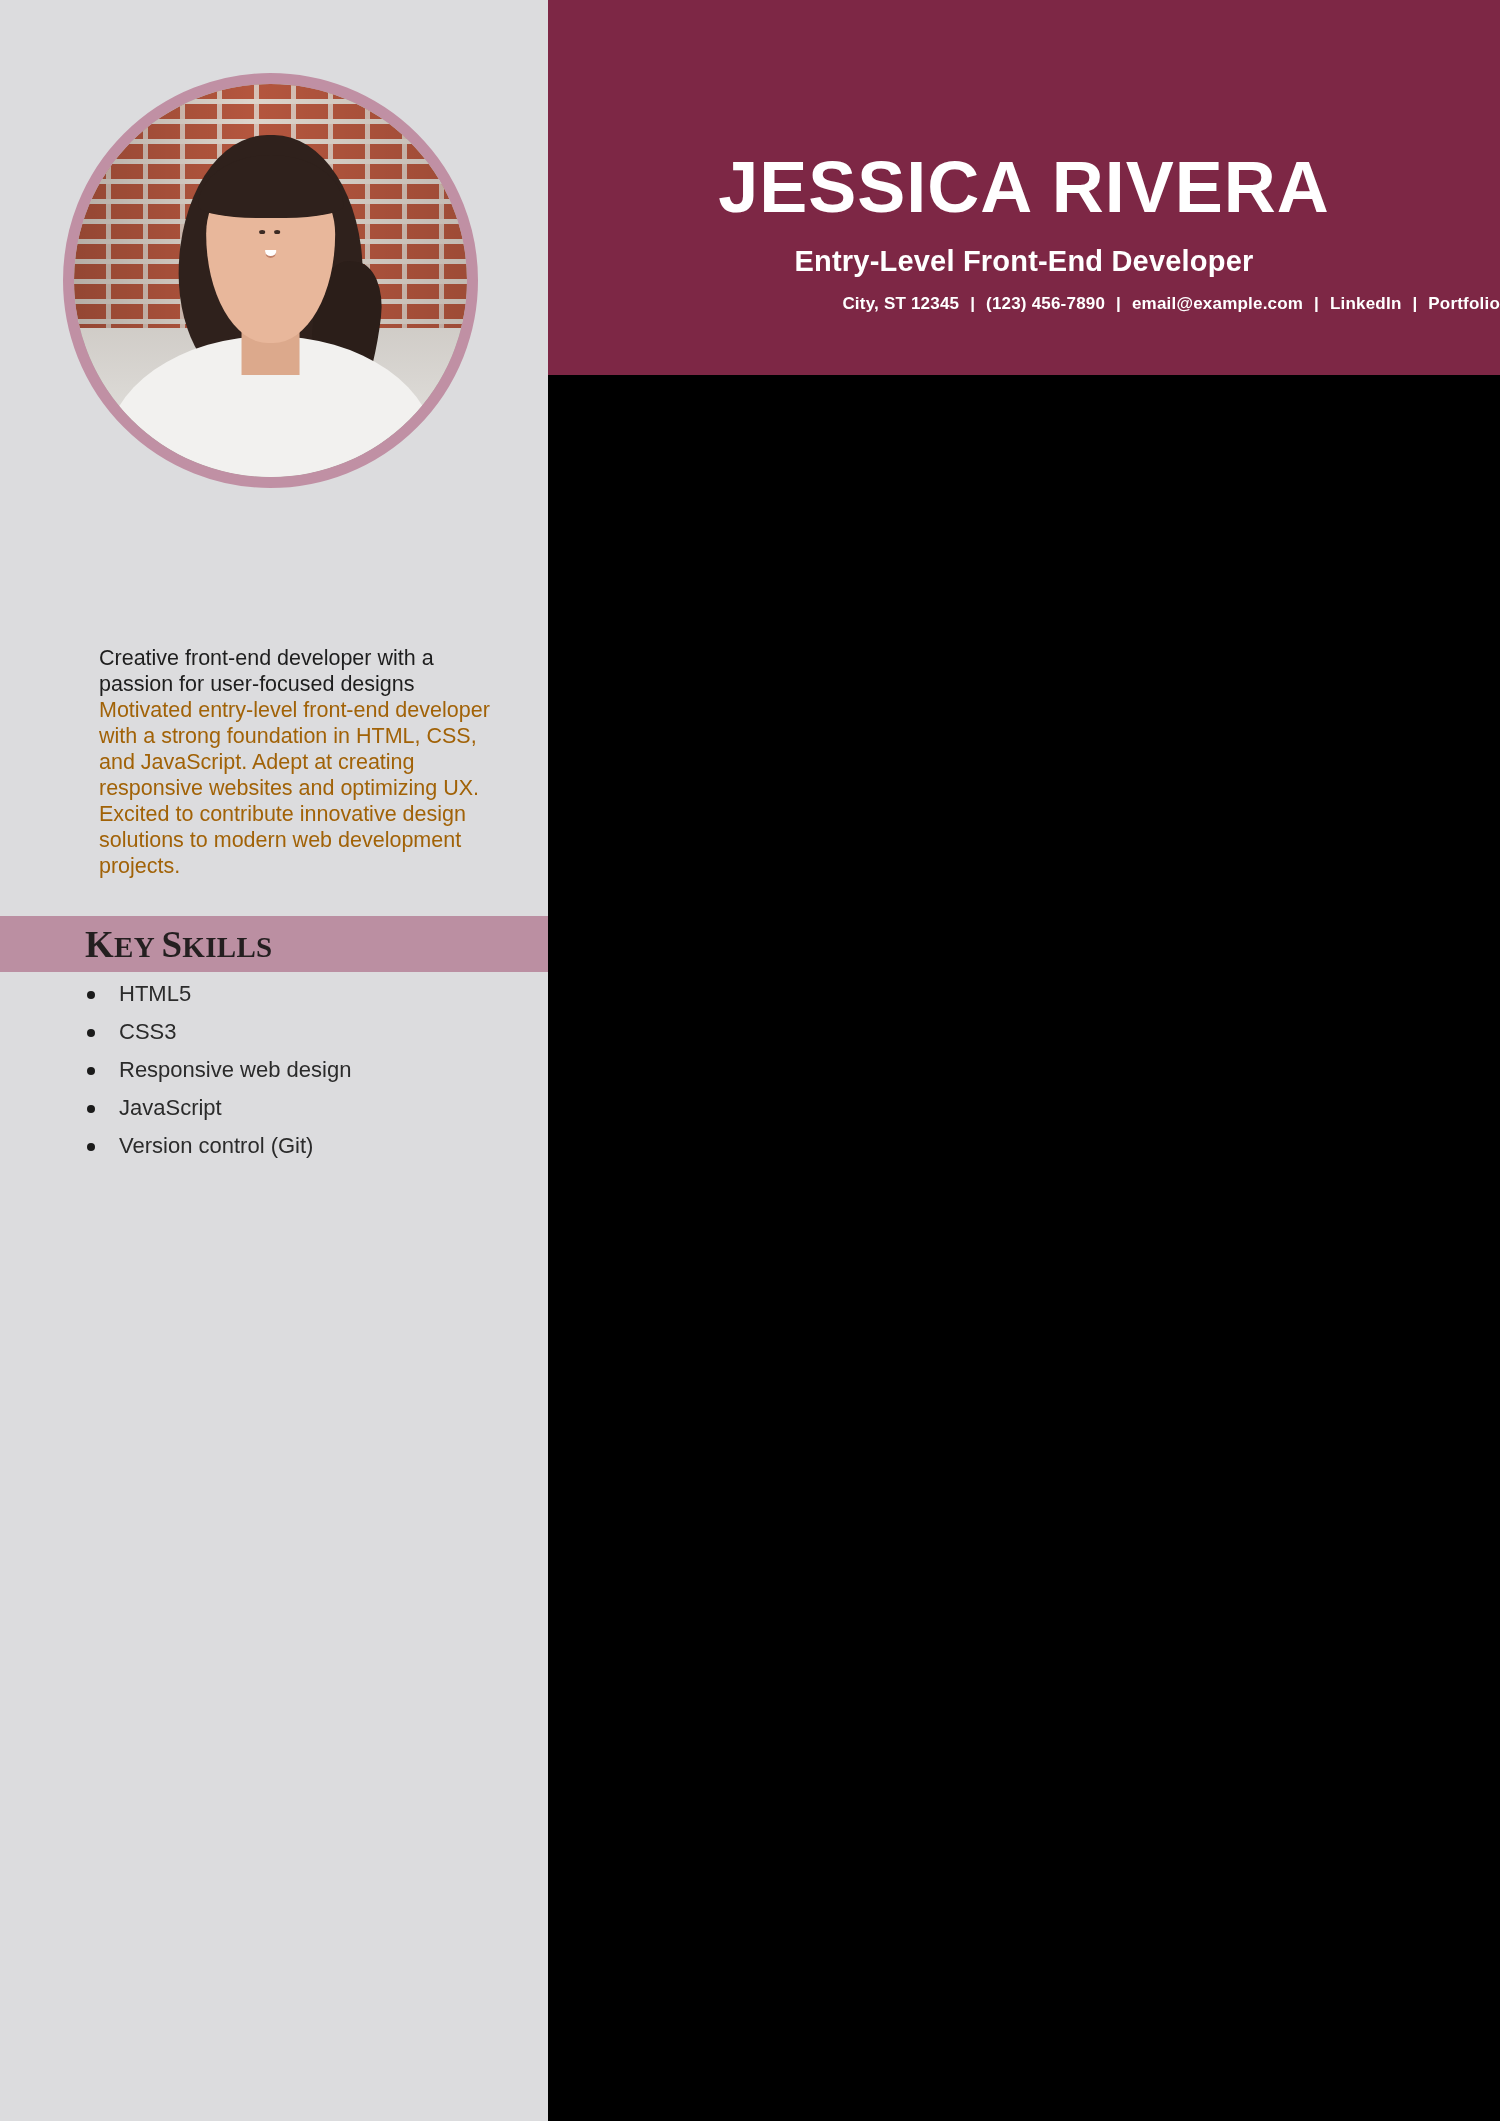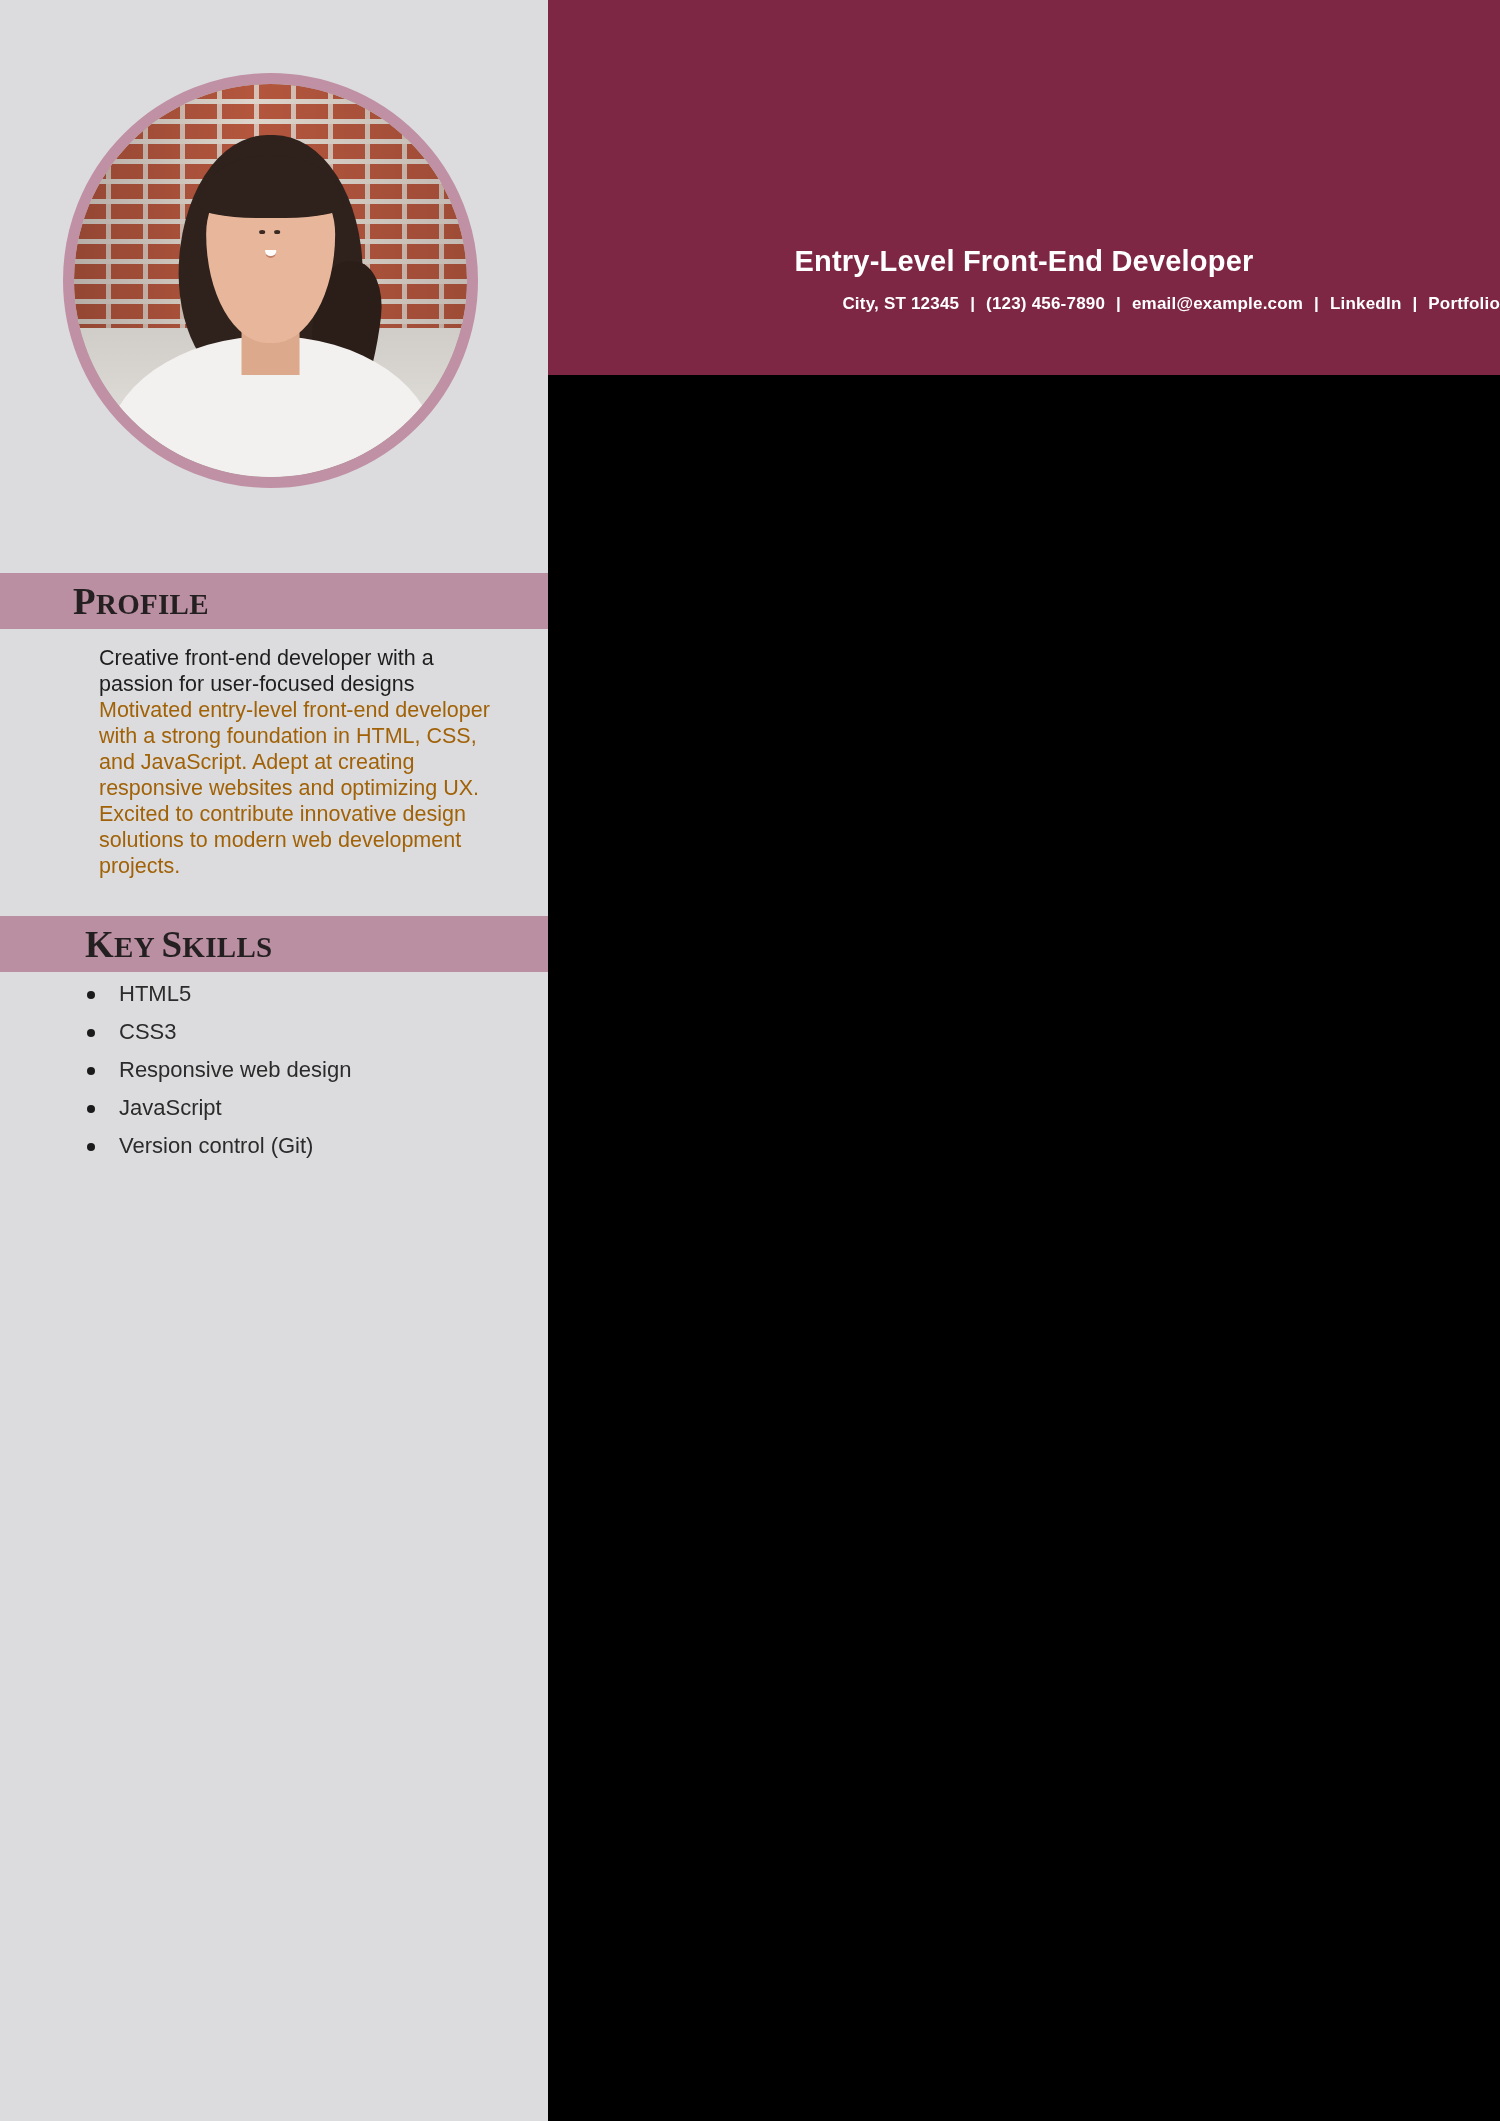--- a/index.html
+++ b/index.html
@@ -318,23 +318,20 @@
           <div class="person-face">
             <div class="eye left"></div>
             <div class="eye right"></div>
             <div class="smile"></div>
           </div>
           <div class="person-fringe"></div>
         </div>
       </div>
     </div>
 
-    <div class="section-bar" id="profile-bar">
-      <div class="title"><span class="first">P</span><span class="rest">ROFILE</span></div>
-    </div>
 
     <div class="profile-body">
       <div class="profile-lead">Creative front-end developer with a passion for user-focused designs</div>
       <div class="profile-text">Motivated entry-level front-end developer with a strong foundation in HTML, CSS, and JavaScript. Adept at creating responsive websites and optimizing UX. Excited to contribute innovative design solutions to modern web development projects.</div>
     </div>
 
     <div class="section-bar" id="skills-bar">
       <div class="title"><span class="first">K</span><span class="rest">EY </span><span class="first">S</span><span class="rest">KILLS</span></div>
     </div>
 
@@ -344,20 +341,21 @@
       <li>Responsive web design</li>
       <li>JavaScript</li>
       <li>Version control (Git)</li>
     </ul>
 
   </div>
 
   <div class="right-col">
 
     <div class="header-band">
+      <div class="name">JESSICA RIVERA</div>
       <div class="role">Entry-Level Front-End Developer</div>
       <div class="contact">
         <span>City, ST 12345</span>
         <span class="sep">|</span>
         <span>(123) 456-7890</span>
         <span class="sep">|</span>
         <span>email@example.com</span>
         <span class="sep">|</span>
         <span>LinkedIn</span>
         <span class="sep">|</span>

